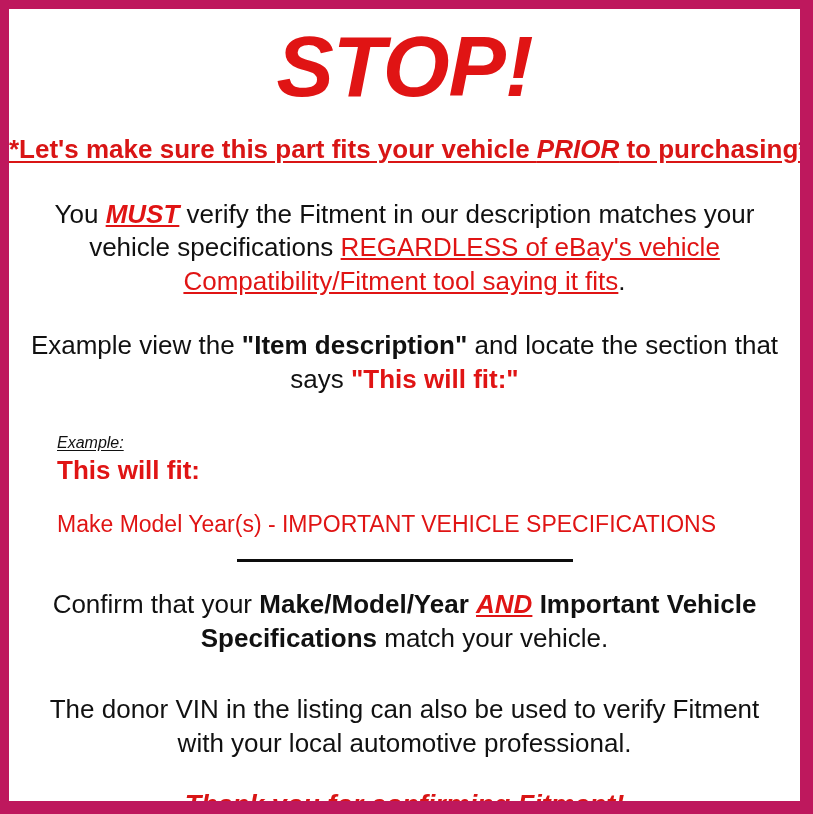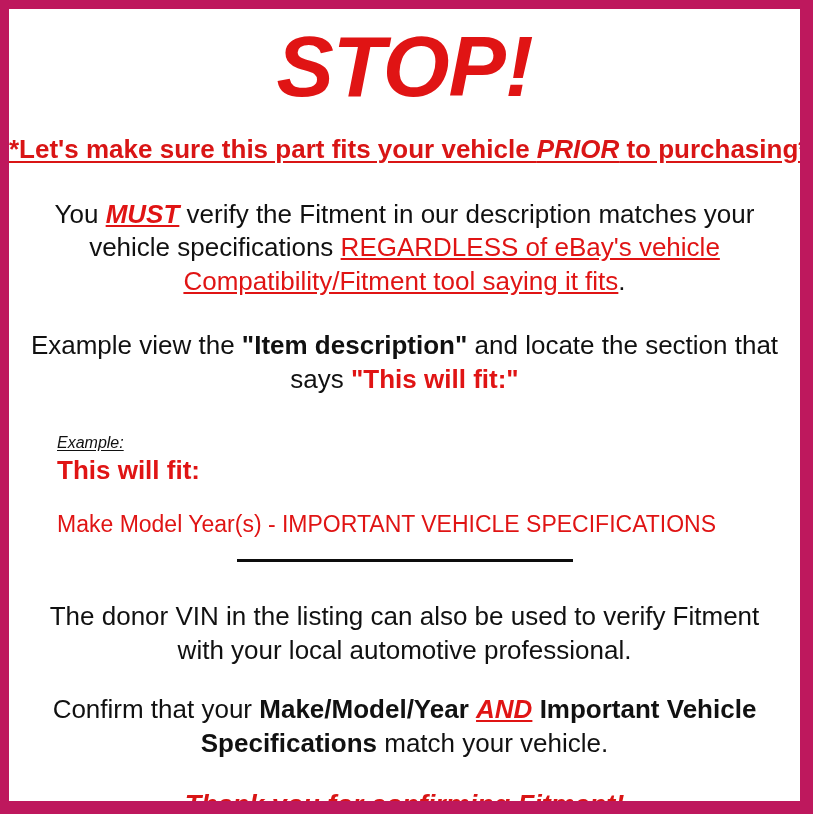--- a/index.html
+++ b/index.html
@@ -182,20 +182,20 @@
     <div class="example-block">
       <div><span class="example-label">Example:</span></div>
       <p class="example-fit">This will fit:</p>
       <p class="example-spec">Make Model Year(s) - IMPORTANT VEHICLE SPECIFICATIONS</p>
     </div>
 
     <div class="divider-wrap">
       <div class="divider"></div>
     </div>
 
+    <p class="para para-confirm"><span>Confirm that your </span><span class="em-black-b">Make/Model/Year</span><span> </span><span class="em-red-bui">AND</span><span> </span><span class="em-black-b">Important Vehicle Specifications</span><span> match your vehicle.</span></p>
+
     <p class="para para-vin">The donor VIN in the listing can also be used to verify Fitment with your local automotive professional.</p>
-
-    <p class="para para-confirm"><span>Confirm that your </span><span class="em-black-b">Make/Model/Year</span><span> </span><span class="em-red-bui">AND</span><span> </span><span class="em-black-b">Important Vehicle Specifications</span><span> match your vehicle.</span></p>
 
     <p class="thanks">Thank you for confirming Fitment!</p>
 
   </div>
 </div>
 
 </body></html>

